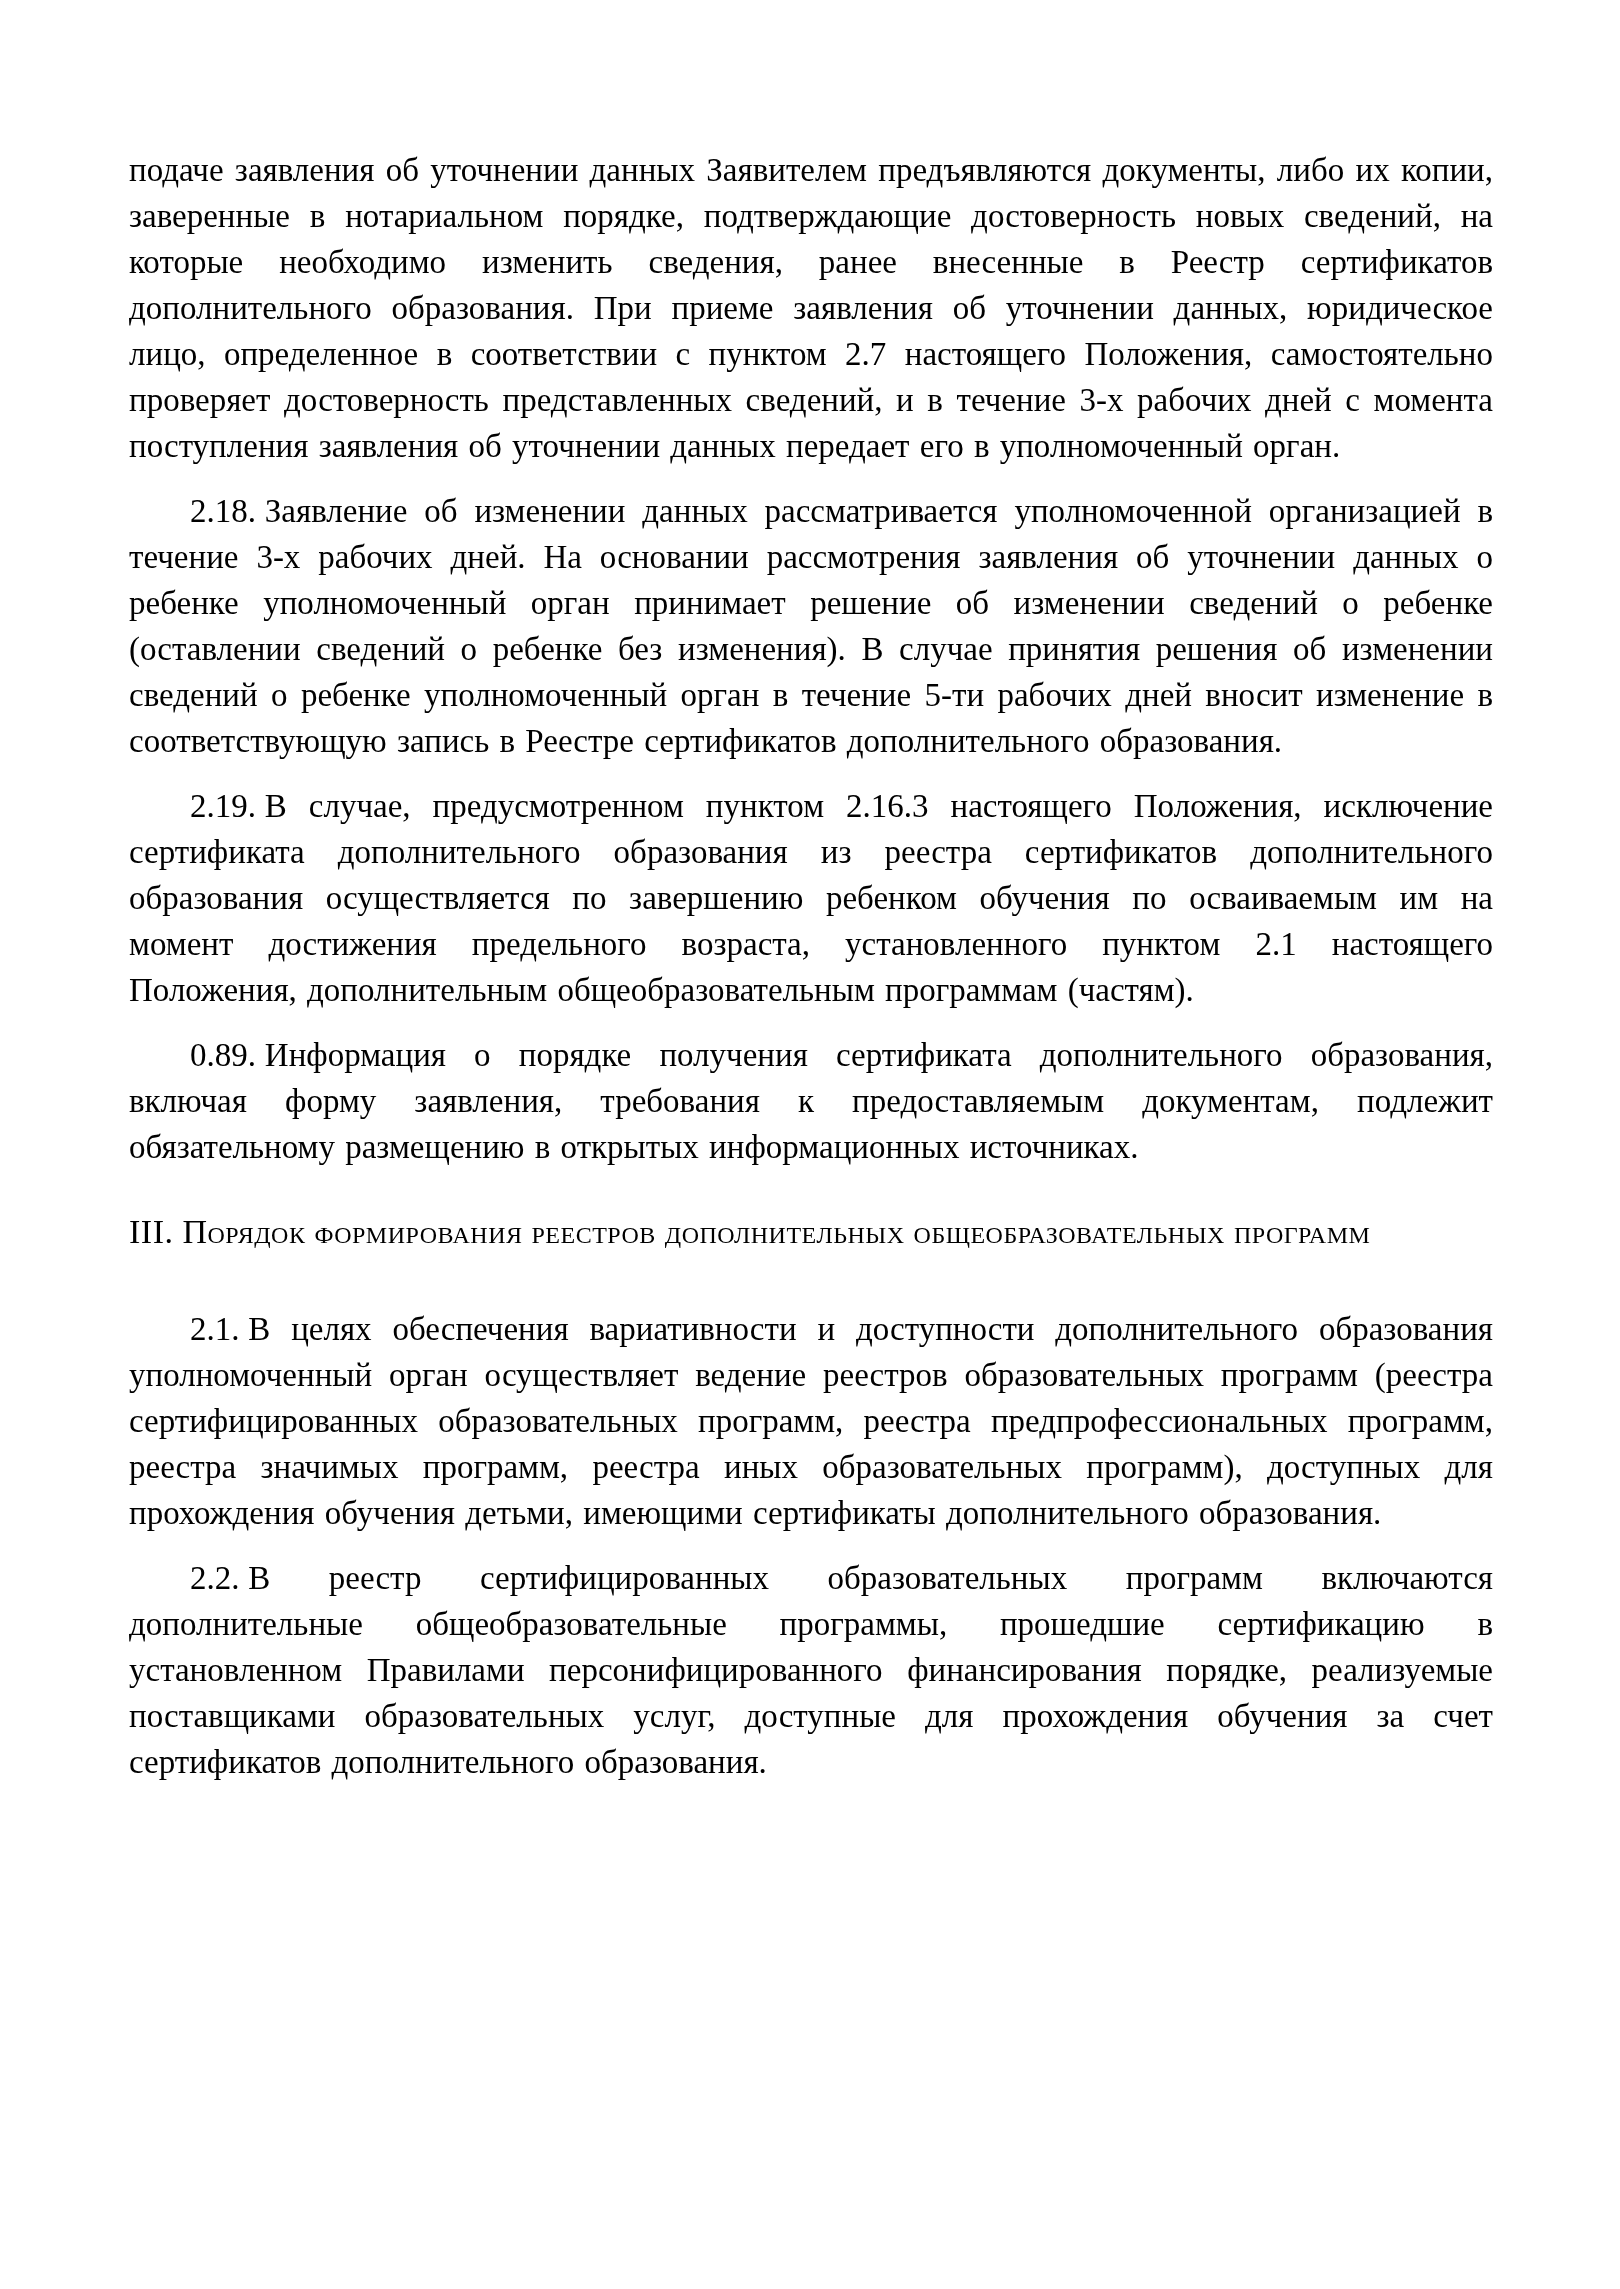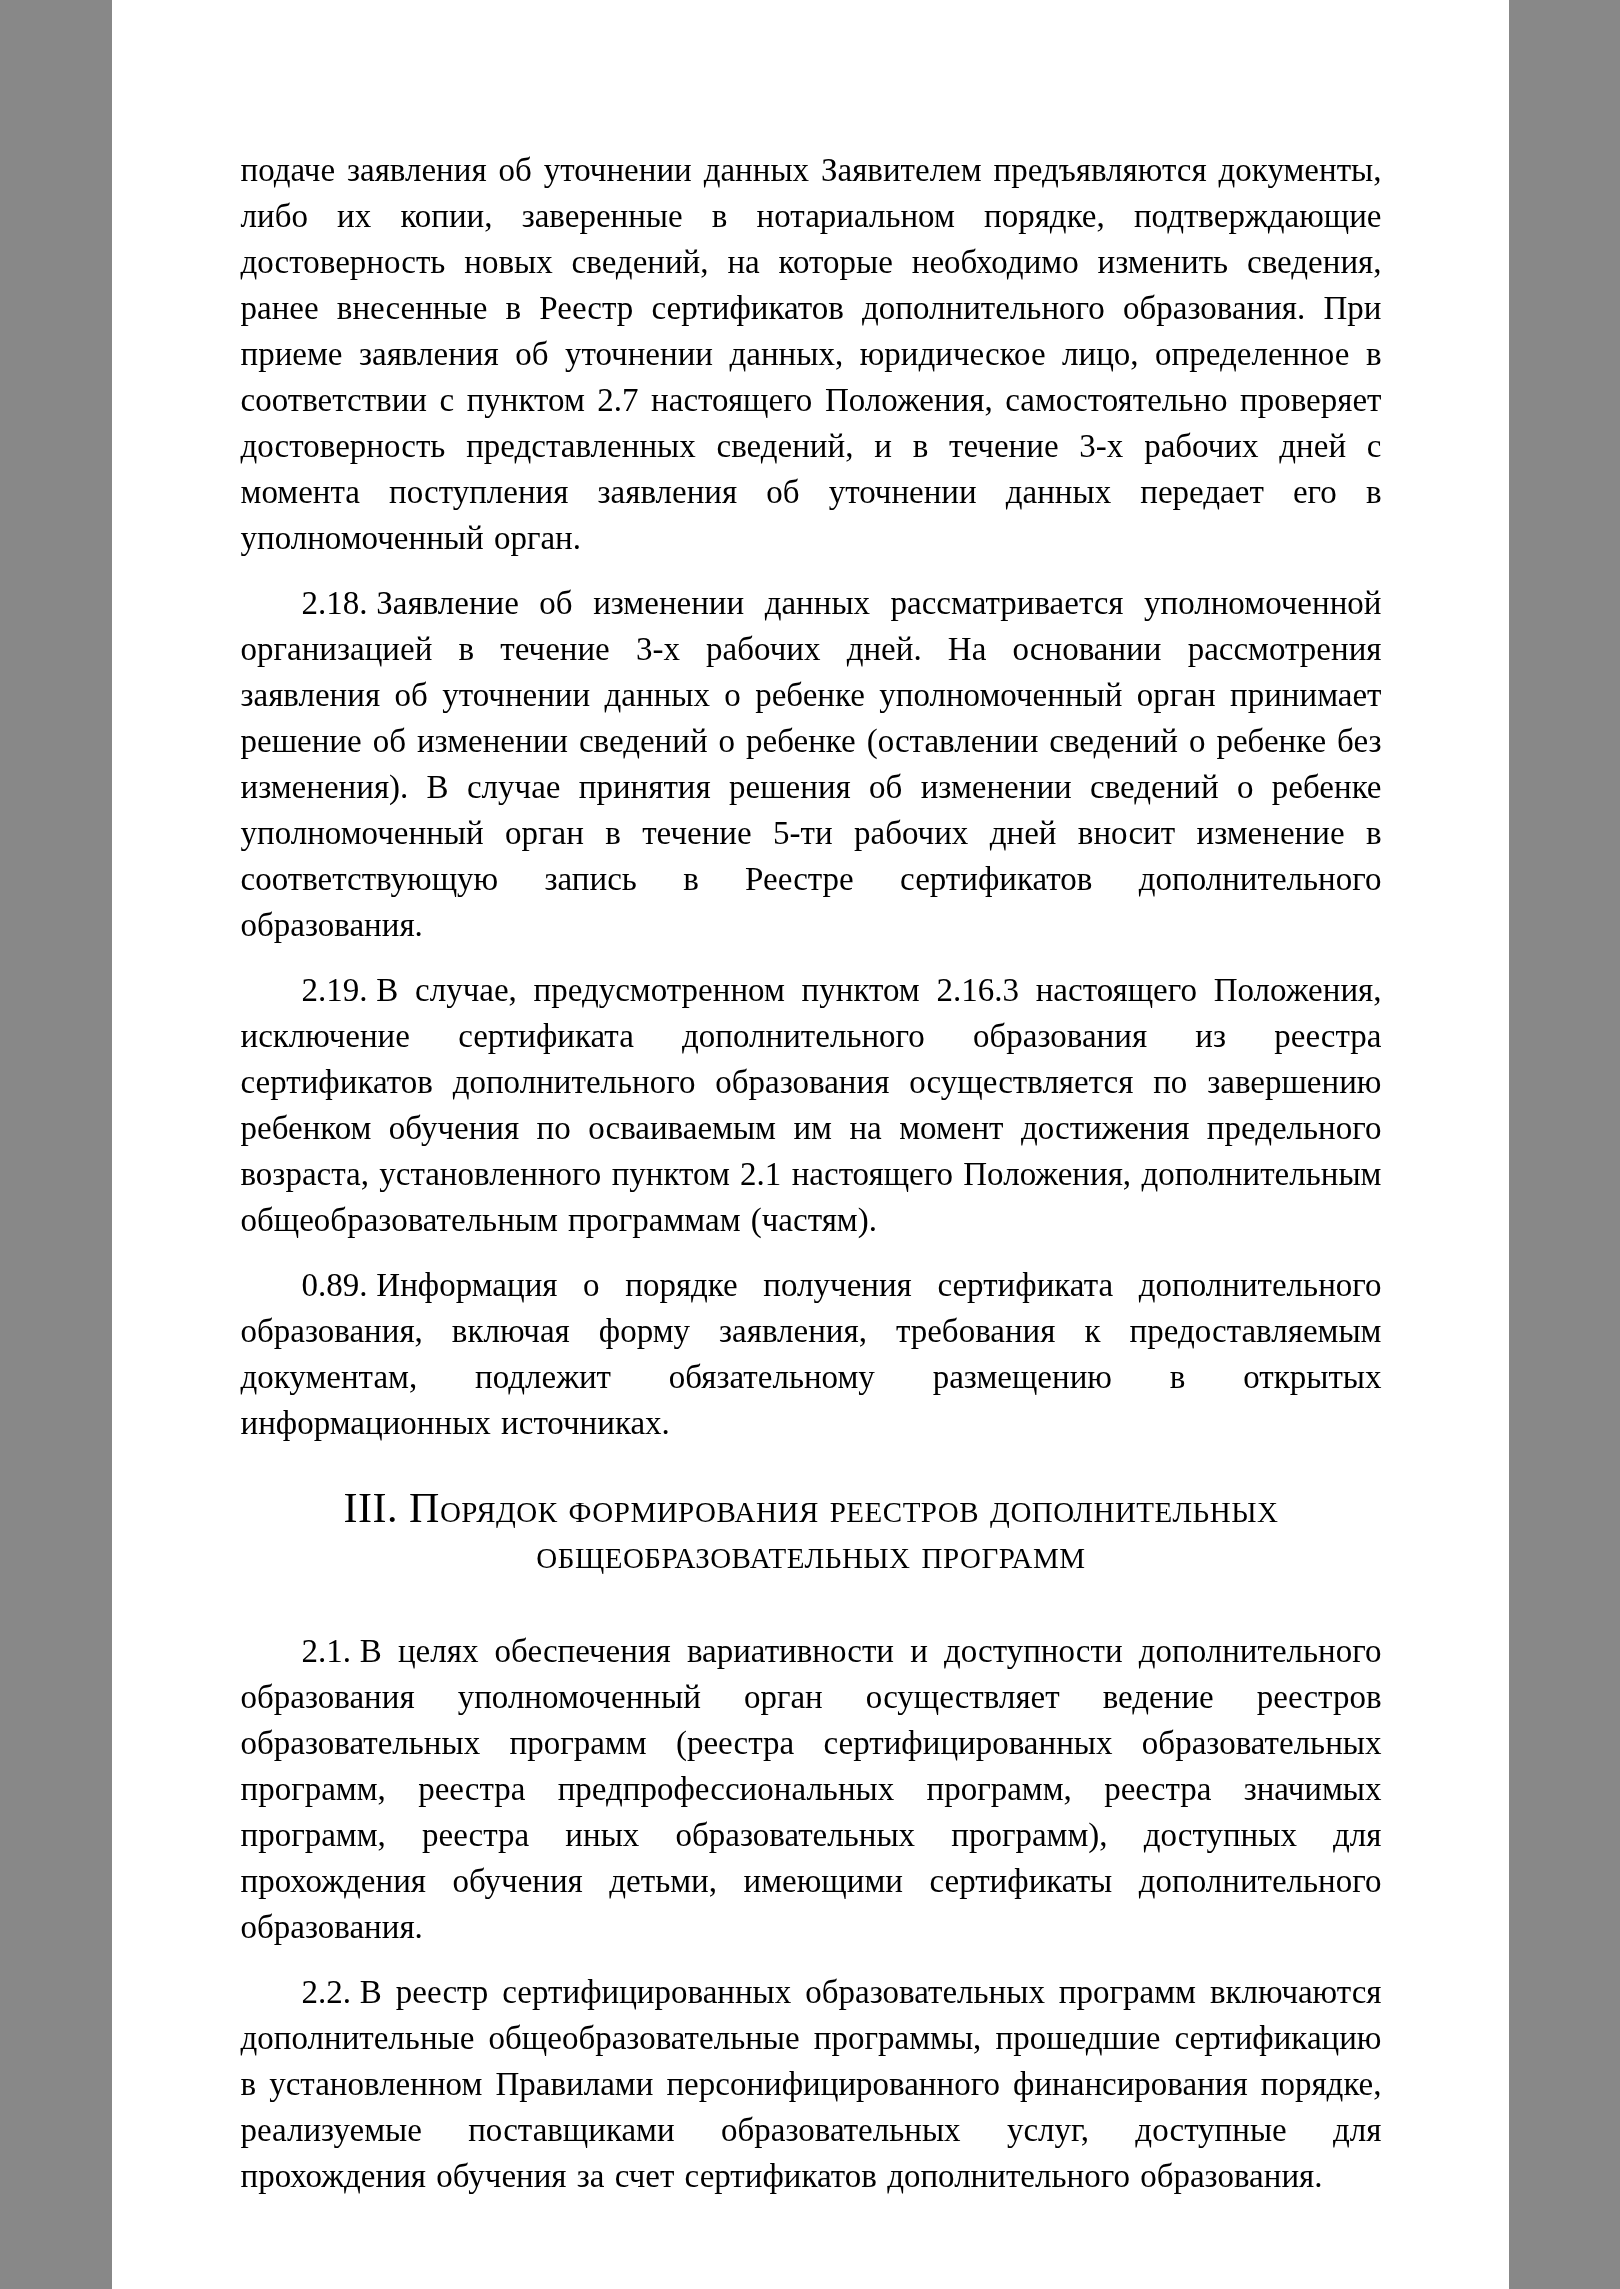--- a/index.html
+++ b/index.html
@@ -2,21 +2,21 @@
 <html lang="ru"><head>
 <meta charset="utf-8">
 <style>
   html, body {
     margin: 0;
     padding: 0;
     background: #888;
   }
   .page {
     position: relative;
-    width: 1397px;
+    width: 1620px;
     height: 2290px;
     margin: 0 auto;
     background: #ffffff;
     box-sizing: border-box;
     padding: 147px 127px 0 129px;
     overflow: hidden;
     font-family: "Liberation Serif", "DejaVu Serif", serif;
     color: #000000;
   }
   .para {
@@ -30,25 +30,24 @@
   }
   .para.numbered {
     margin-top: 19px;
     text-indent: 61px;
   }
   .para .num {
     margin-right: 8.8px;
   }
   .section-heading {
     margin: 39px 0 51px 0;
-    font-size: 42px;
+    font-size: 34px;
     line-height: 46px;
     font-weight: normal;
     font-variant: small-caps;
-    text-align: center;
     letter-spacing: 0.5px;
   }
 </style>
 </head>
 <body>
 
 <div class="page" style="background: rgb(255, 255, 255); color: rgb(0, 0, 0);">
 
   <p class="para"><span>подаче заявления об уточнении данных Заявителем предъявляются документы, либо их копии, заверенные в нотариальном порядке, подтверждающие достоверность новых сведений, на которые необходимо изменить сведения, ранее внесенные в Реестр сертификатов дополнительного образования. При приеме заявления об уточнении данных, юридическое лицо, определенное в соответствии с пунктом 2.7 настоящего Положения, самостоятельно проверяет достоверность представленных сведений, и в течение 3-х рабочих дней с момента поступления заявления об уточнении данных передает его в уполномоченный орган.</span></p>
 

